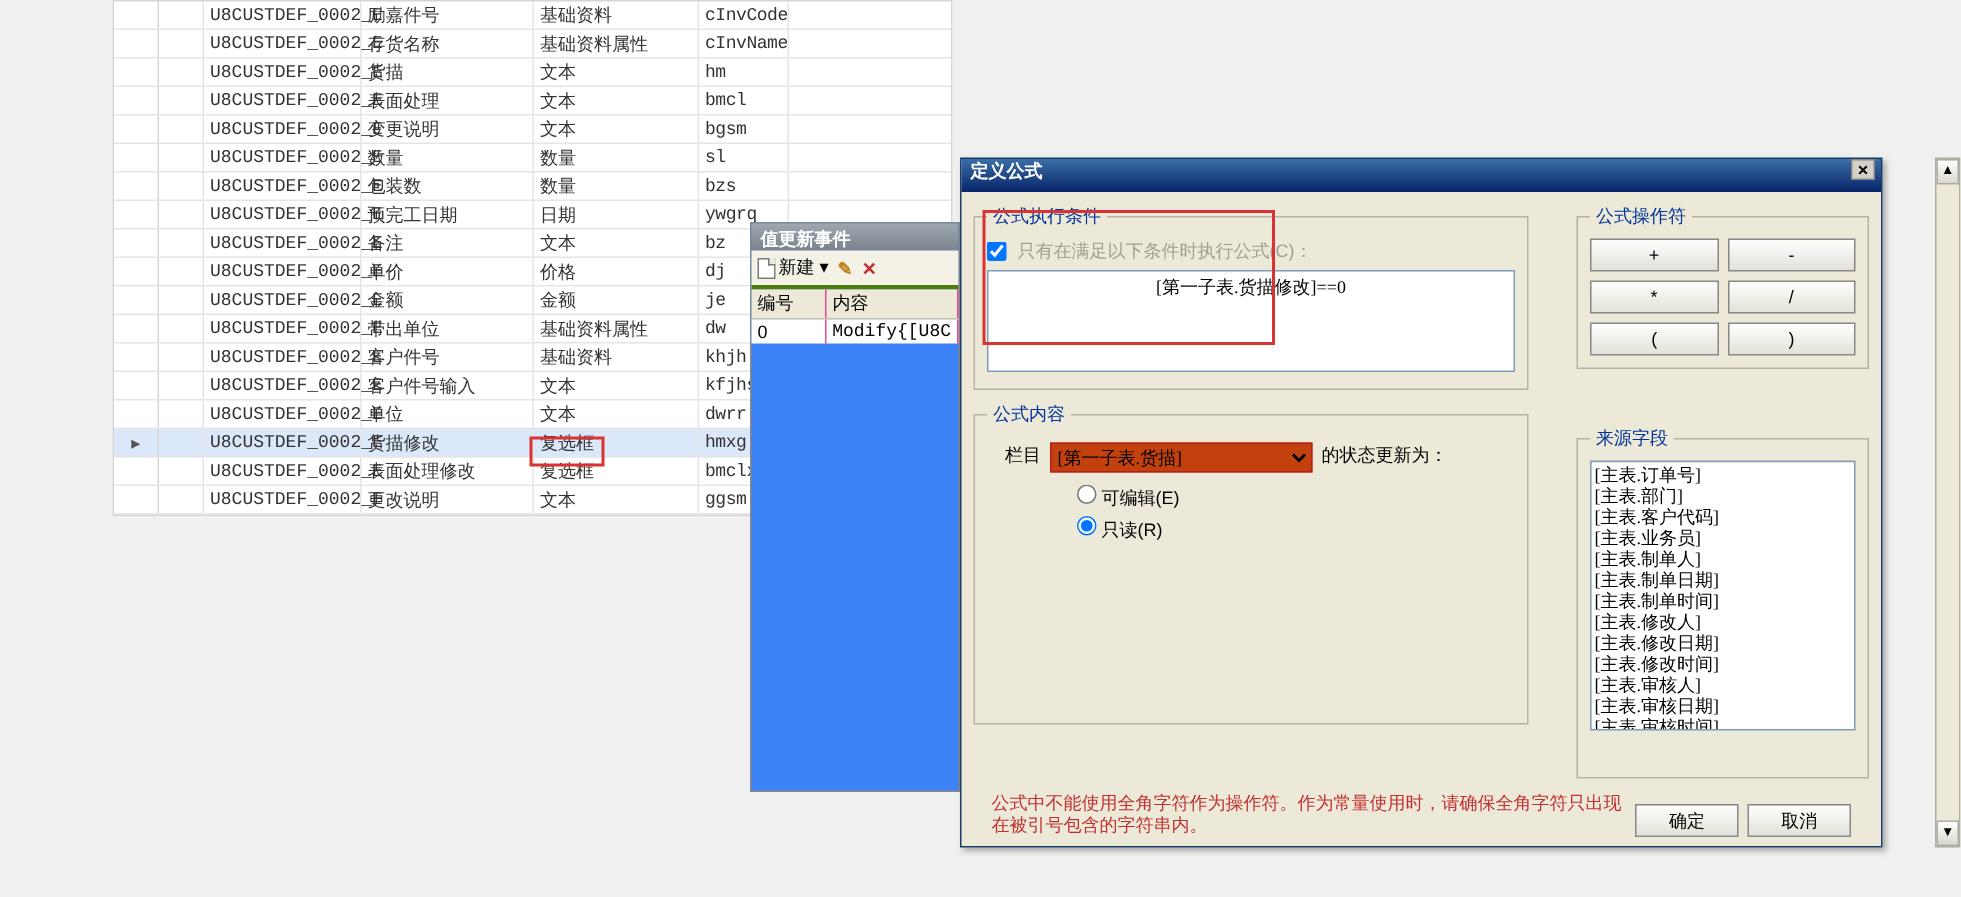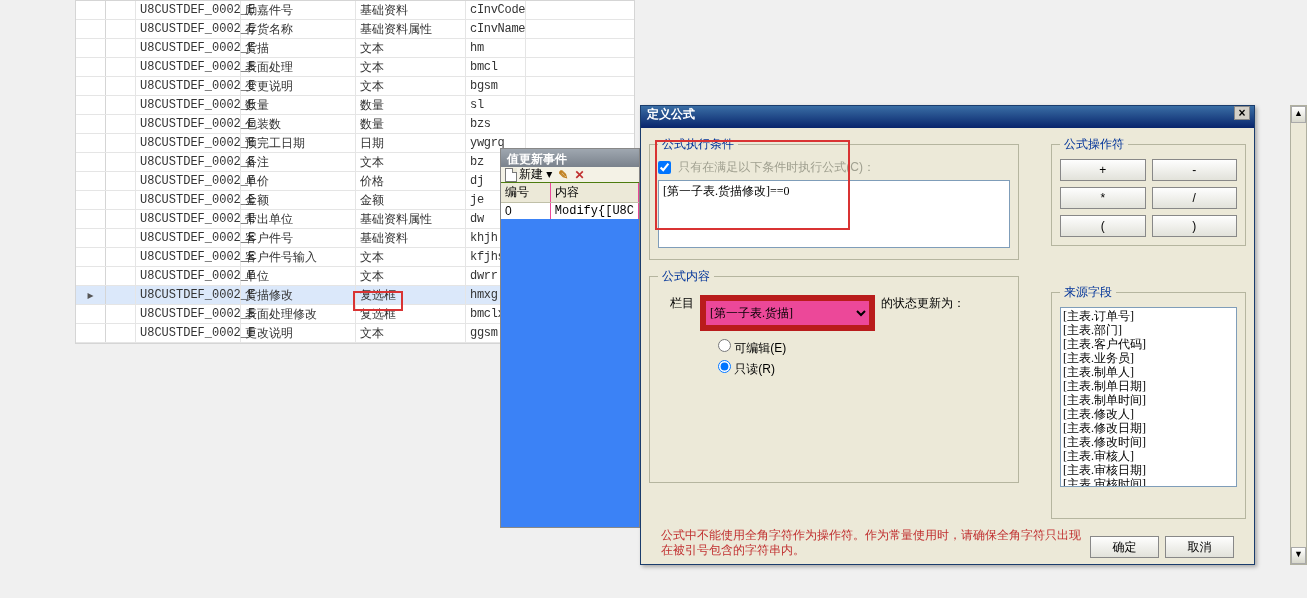--- a/index.html
+++ b/index.html
@@ -14,21 +14,21 @@
 .c1 { width: 30px; } 
 .c2 { width: 105px; font-family: "Courier New", monospace; }
 .c3 { width: 115px; }
 .c4 { width: 110px; }
 .c5 { width: 60px; font-family: "Courier New", monospace; letter-spacing: -0.3px; }
 .highlight-red { position: absolute; border: 2px solid #d93333; pointer-events: none; }
 
 
 .panel-event { position: absolute; left: 500px; top: 148px; width: 140px; height: 380px; border: 1px solid #888; background:#3b82f6; }
 .panel-event .titlebar { background: linear-gradient(#9fa7b0,#7a828c); color:#fff; font-weight:bold; height:18px; padding:2px 6px; }
-.panel-event .toolbar { height:16px; border-bottom:1px solid #4d7c0f; display:flex; align-items:center; padding:0 4px; gap:6px; background:#f4f2e6;}
+.panel-event .toolbar { height:26px; border-bottom:3px solid #4d7c0f; display:flex; align-items:center; padding:0 4px; gap:6px; background:#f4f2e6;}
 .panel-event .toolbar span { cursor:pointer; }
 .panel-event .grid-h { display:flex; border-bottom:1px solid #c0c0a8; background:#ece9d8;}
 .panel-event .grid-h div, .panel-event .grid-b div { border-right:1px solid #ec4899; padding:1px 4px; }
 .panel-event .grid-b { display:flex; background:#fff; }
 .col-a { width:50px; } .col-b { flex:1; }
 .doc-icon { display:inline-block; width:12px; height:14px; border:1px solid #7a7a7a; background:#fff; position:relative; margin-right:2px; vertical-align:middle;}
 .doc-icon::after { content:''; position:absolute; right:-1px; top:-1px; width:4px; height:4px; background:#ece9d8; border-left:1px solid #7a7a7a; border-bottom:1px solid #7a7a7a;}
 .edit-icon { color:#c08020; font-weight:bold;}
 .x-icon { color:#c03030; font-weight:bold;}
 
@@ -36,29 +36,29 @@
 .dialog { position: absolute; left: 640px; top: 105px; width: 615px; height: 460px; border: 1px solid #1a3c6c; background: #ece9d8; box-shadow: 2px 2px 4px rgba(0,0,0,.3); }
 .dialog .titlebar { height: 22px; background: linear-gradient(#3a6ea5,#08246b); color:#fff; font-weight:bold; display:flex; align-items:flex-start; padding:0 4px; }
 .dialog .titlebar .title { flex:1; padding-left:2px; }
 .dialog .titlebar .closebtn { width:16px; height:14px; background:#d4d0c8; border:1px solid #888; color:#000; text-align:center; line-height:12px; font-family:Arial; font-weight:bold; cursor:pointer;}
 .dialog-body { padding: 8px; position:relative; height: calc(100% - 22px - 36px); }
 fieldset { border: 1px solid #b5b59f; padding: 6px 8px 8px 8px; margin-bottom:8px; background:#ece9d8; }
 legend { padding: 0 4px; color:#003399; }
 
 .cond-box input[type=checkbox] { vertical-align:middle; margin-right:4px; }
 .cond-label { color:#a0a090; }
-.cond-text { width:100%; height:68px; border:1px solid #7f9db9; background:#fff; padding:2px 4px; font-family:"SimSun"; margin-top:4px; resize:none; }
+.cond-text { width:100%; height:68px; border:1px solid #7f9db9; background:#fff; padding:2px 16px; font-family:"SimSun"; margin-top:4px; resize:none;text-align:center; }
 
 .ops-box { position:absolute; right:8px; top:8px; width:195px; }
 .ops-grid { display:grid; grid-template-columns: 1fr 1fr; gap:6px; }
 .ops-grid button { height:22px; border:1px solid #888; background:linear-gradient(#fefefe,#e2e2da); cursor:pointer; font-family:Arial;}
 
 .content-box { width: 370px; }
 .content-row { display:flex; align-items:flex-start; gap:6px; margin:4px 0 8px 12px;}
-select { border:6px solid #b91c1c; background:#ec4899; height:36px; font-family:"SimSun"; }
+select { border:1px solid #b91c1c; background:#c2410c; height:20px; font-family:"SimSun"; }
 .radio-row { margin-left: 60px; margin-top:6px; }
 .radio-row label { display:block; margin:3px 0; }
 
 .source-box { position:absolute; right:8px; top:156px; width:195px; height:235px; }
 .source-list { border:1px solid #7f9db9; background:#fff; height:180px; overflow-y:scroll; padding:1px 2px; }
 .source-list div { white-space:nowrap; line-height:14px; font-family:"SimSun"; }
 
 .dialog-footer { position:absolute; bottom:0; left:0; right:0; height:54px; border-top:0; padding:6px 20px; display:flex; align-items:flex-end;}
 .warn-text { color:#c03030; width:430px; line-height:15px; }
 .dlg-btn { width:70px; height:22px; border:1px solid #888; background:linear-gradient(#fefefe,#e2e2da); margin-left:6px; cursor:pointer; margin-top:6px;}

